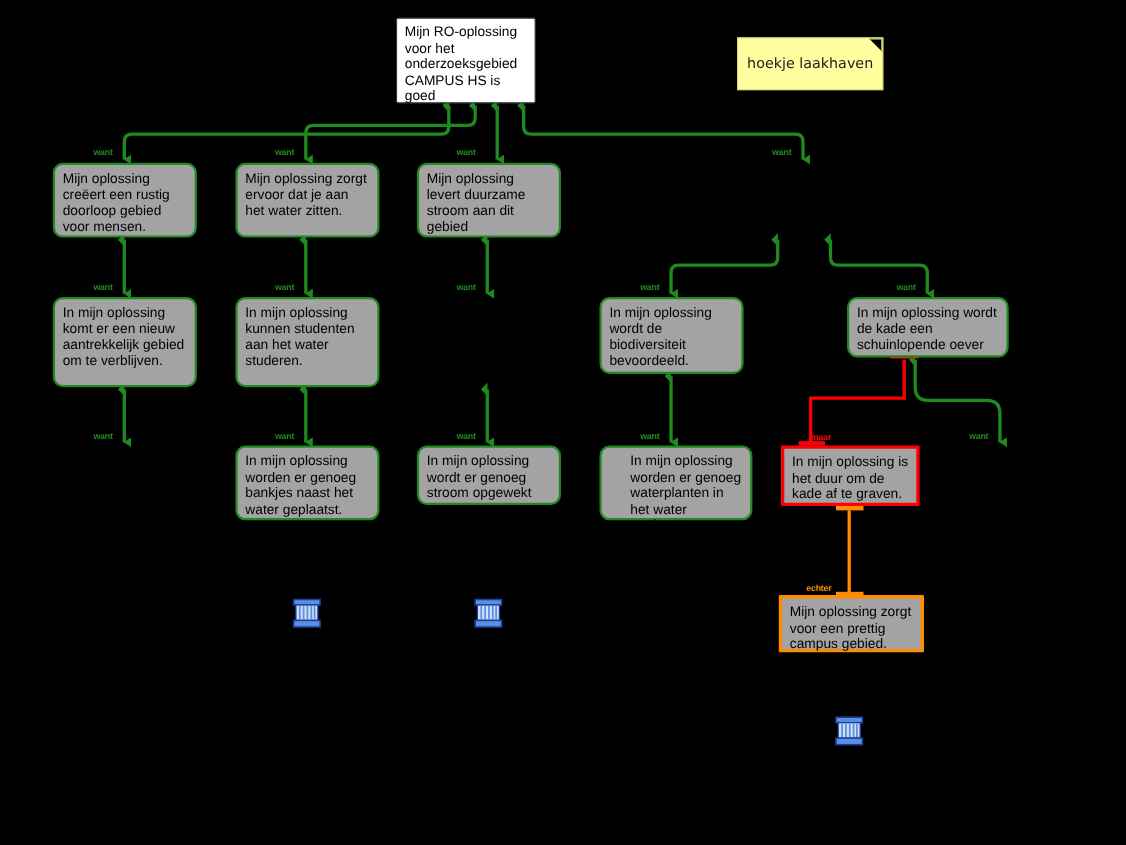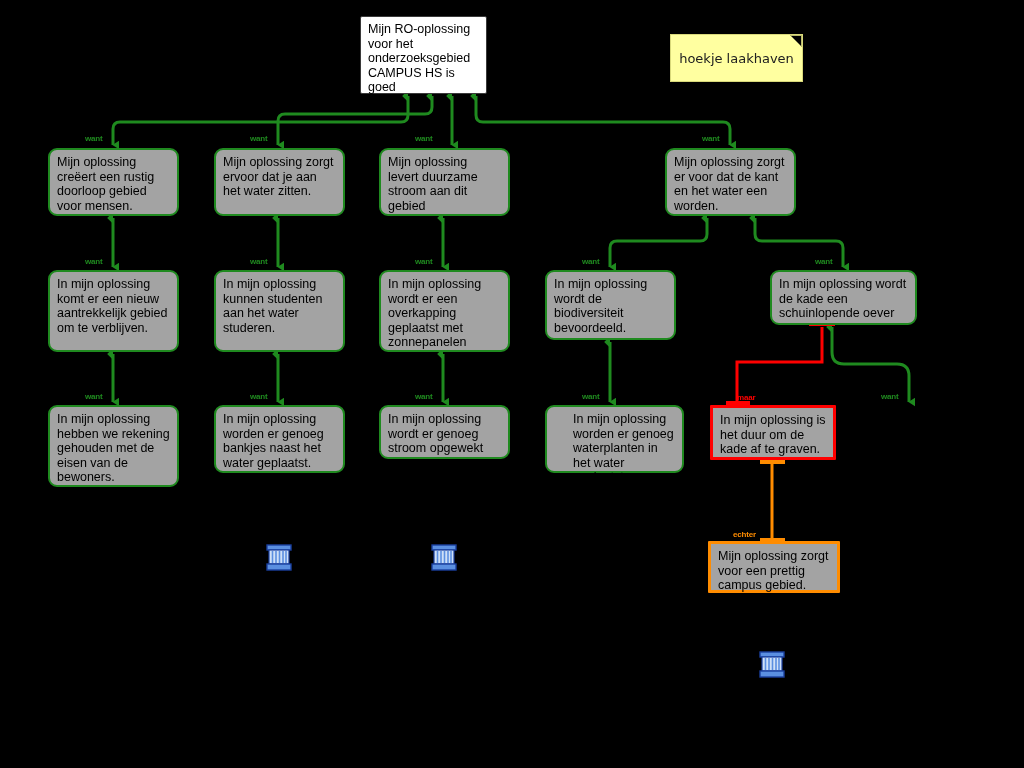--- a/index.html
+++ b/index.html
@@ -120,53 +120,44 @@
   <div class="node green" style="left:214px;top:136px;width:131px;height:68px;">
     <span>Mijn oplossing zorgt ervoor dat je aan het water zitten.</span>
   </div>
 
   <div class="wlabel green" style="left:415px;top:122px;">want</div>
   <div class="node green" style="left:379px;top:136px;width:131px;height:68px;">
     <span>Mijn oplossing levert duurzame stroom aan dit gebied</span>
   </div>
 
   <div class="wlabel green" style="left:702px;top:122px;">want</div>
-  <div class="node green" style="left:665px;top:136px;width:131px;height:68px;">
-    <span>Mijn oplossing zorgt er voor dat de kant en het water een worden.</span>
-  </div>
 
   <div class="wlabel green" style="left:85px;top:245px;">want</div>
   <div class="node green" style="left:48px;top:258px;width:131px;height:82px;">
     <span>In mijn oplossing komt er een nieuw aantrekkelijk gebied om te verblijven.</span>
   </div>
 
   <div class="wlabel green" style="left:250px;top:245px;">want</div>
   <div class="node green" style="left:214px;top:258px;width:131px;height:82px;">
     <span>In mijn oplossing kunnen studenten aan het water studeren.</span>
   </div>
 
   <div class="wlabel green" style="left:415px;top:245px;">want</div>
-  <div class="node green" style="left:379px;top:258px;width:131px;height:82px;">
-    <span>In mijn oplossing wordt er een overkapping geplaatst met zonnepanelen</span>
-  </div>
 
   <div class="wlabel green" style="left:582px;top:245px;">want</div>
   <div class="node green" style="left:545px;top:258px;width:131px;height:70px;">
     <span>In mijn oplossing wordt de biodiversiteit bevoordeeld.</span>
   </div>
 
   <div class="wlabel green" style="left:815px;top:245px;">want</div>
   <div class="node green" style="left:770px;top:258px;width:147px;height:55px;">
     <span>In mijn oplossing wordt de kade een schuinlopende oever</span>
   </div>
 
   <div class="wlabel green" style="left:85px;top:380px;">want</div>
-  <div class="node green" style="left:48px;top:393px;width:131px;height:82px;">
-    <span>In mijn oplossing hebben we rekening gehouden met de eisen van de bewoners.</span>
-  </div>
 
   <div class="wlabel green" style="left:250px;top:380px;">want</div>
   <div class="node green" style="left:214px;top:393px;width:131px;height:68px;">
     <span>In mijn oplossing worden er genoeg bankjes naast het water geplaatst.</span>
   </div>
 
   <div class="wlabel green" style="left:415px;top:380px;">want</div>
   <div class="node green" style="left:379px;top:393px;width:131px;height:54px;">
     <span>In mijn oplossing wordt er genoeg stroom opgewekt</span>
   </div>

